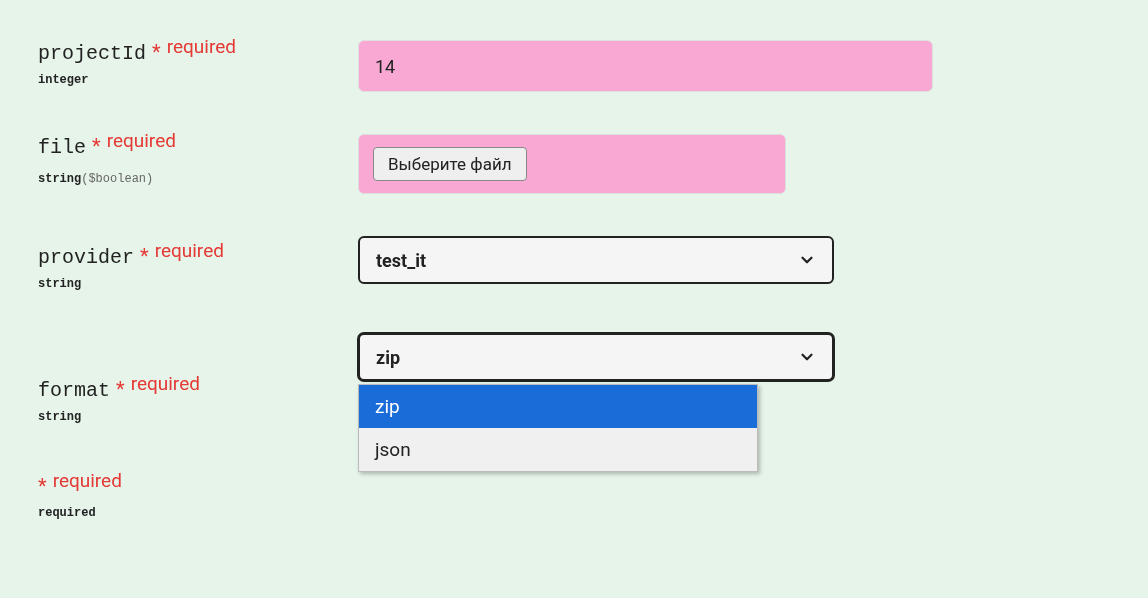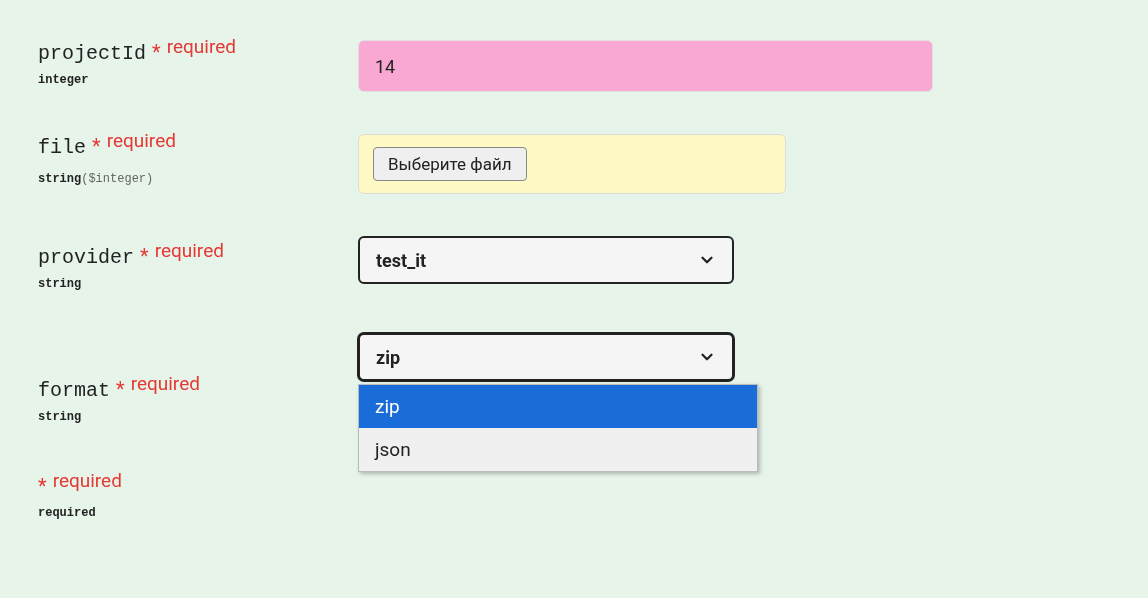--- a/index.html
+++ b/index.html
@@ -68,21 +68,21 @@
       font-size: 18px;
       border: 1px solid #e0e0e0;
       border-radius: 6px;
       background: #f9a8d4;
       color: #222;
       font-family: inherit;
     }
     .file-input-wrap {
       width: 428px;
       border: 1px solid #ddd;
-      background: #fef9c3;
+      background: #f9a8d4;
       border-radius: 6px;
       padding: 12px 14px;
       display: flex;
       align-items: center;
       gap: 8px;
     }
     .file-button {
       background: #efefef;
       border: 1px solid #888;
       border-radius: 4px;
@@ -94,21 +94,21 @@
     }
     .file-name {
       font-size: 18px;
       color: #555;
     }
     .select-wrap {
       position: relative;
       width: 400px;
     }
     .select-display {
-      width: 376px;
+      width: 476px;
       height: 48px;
       padding: 10px 16px;
       font-size: 18px;
       font-weight: 700;
       border: 2px solid #222;
       border-radius: 6px;
       background: #f5f5f5;
       color: #222;
       display: flex;
       align-items: center;
@@ -164,21 +164,21 @@
 </div>
 
 <div class="form-row">
   <div class="label-col">
     <div class="label-line">
       <span class="param-name">file</span>
       <span class="required-star">*</span>
       <span class="required-text">required</span>
     </div>
     <div>
-      <span class="param-type">string</span><span class="param-type param-type-sub">($integer)</span>
+      <span class="param-type">string</span><span class="param-type param-type-sub">($boolean)</span>
     </div>
   </div>
   <div class="input-col">
     <div class="file-input-wrap">
       <button class="file-button">Выберите файл</button>
     </div>
   </div>
 </div>
 
 <div class="form-row row-provider">

